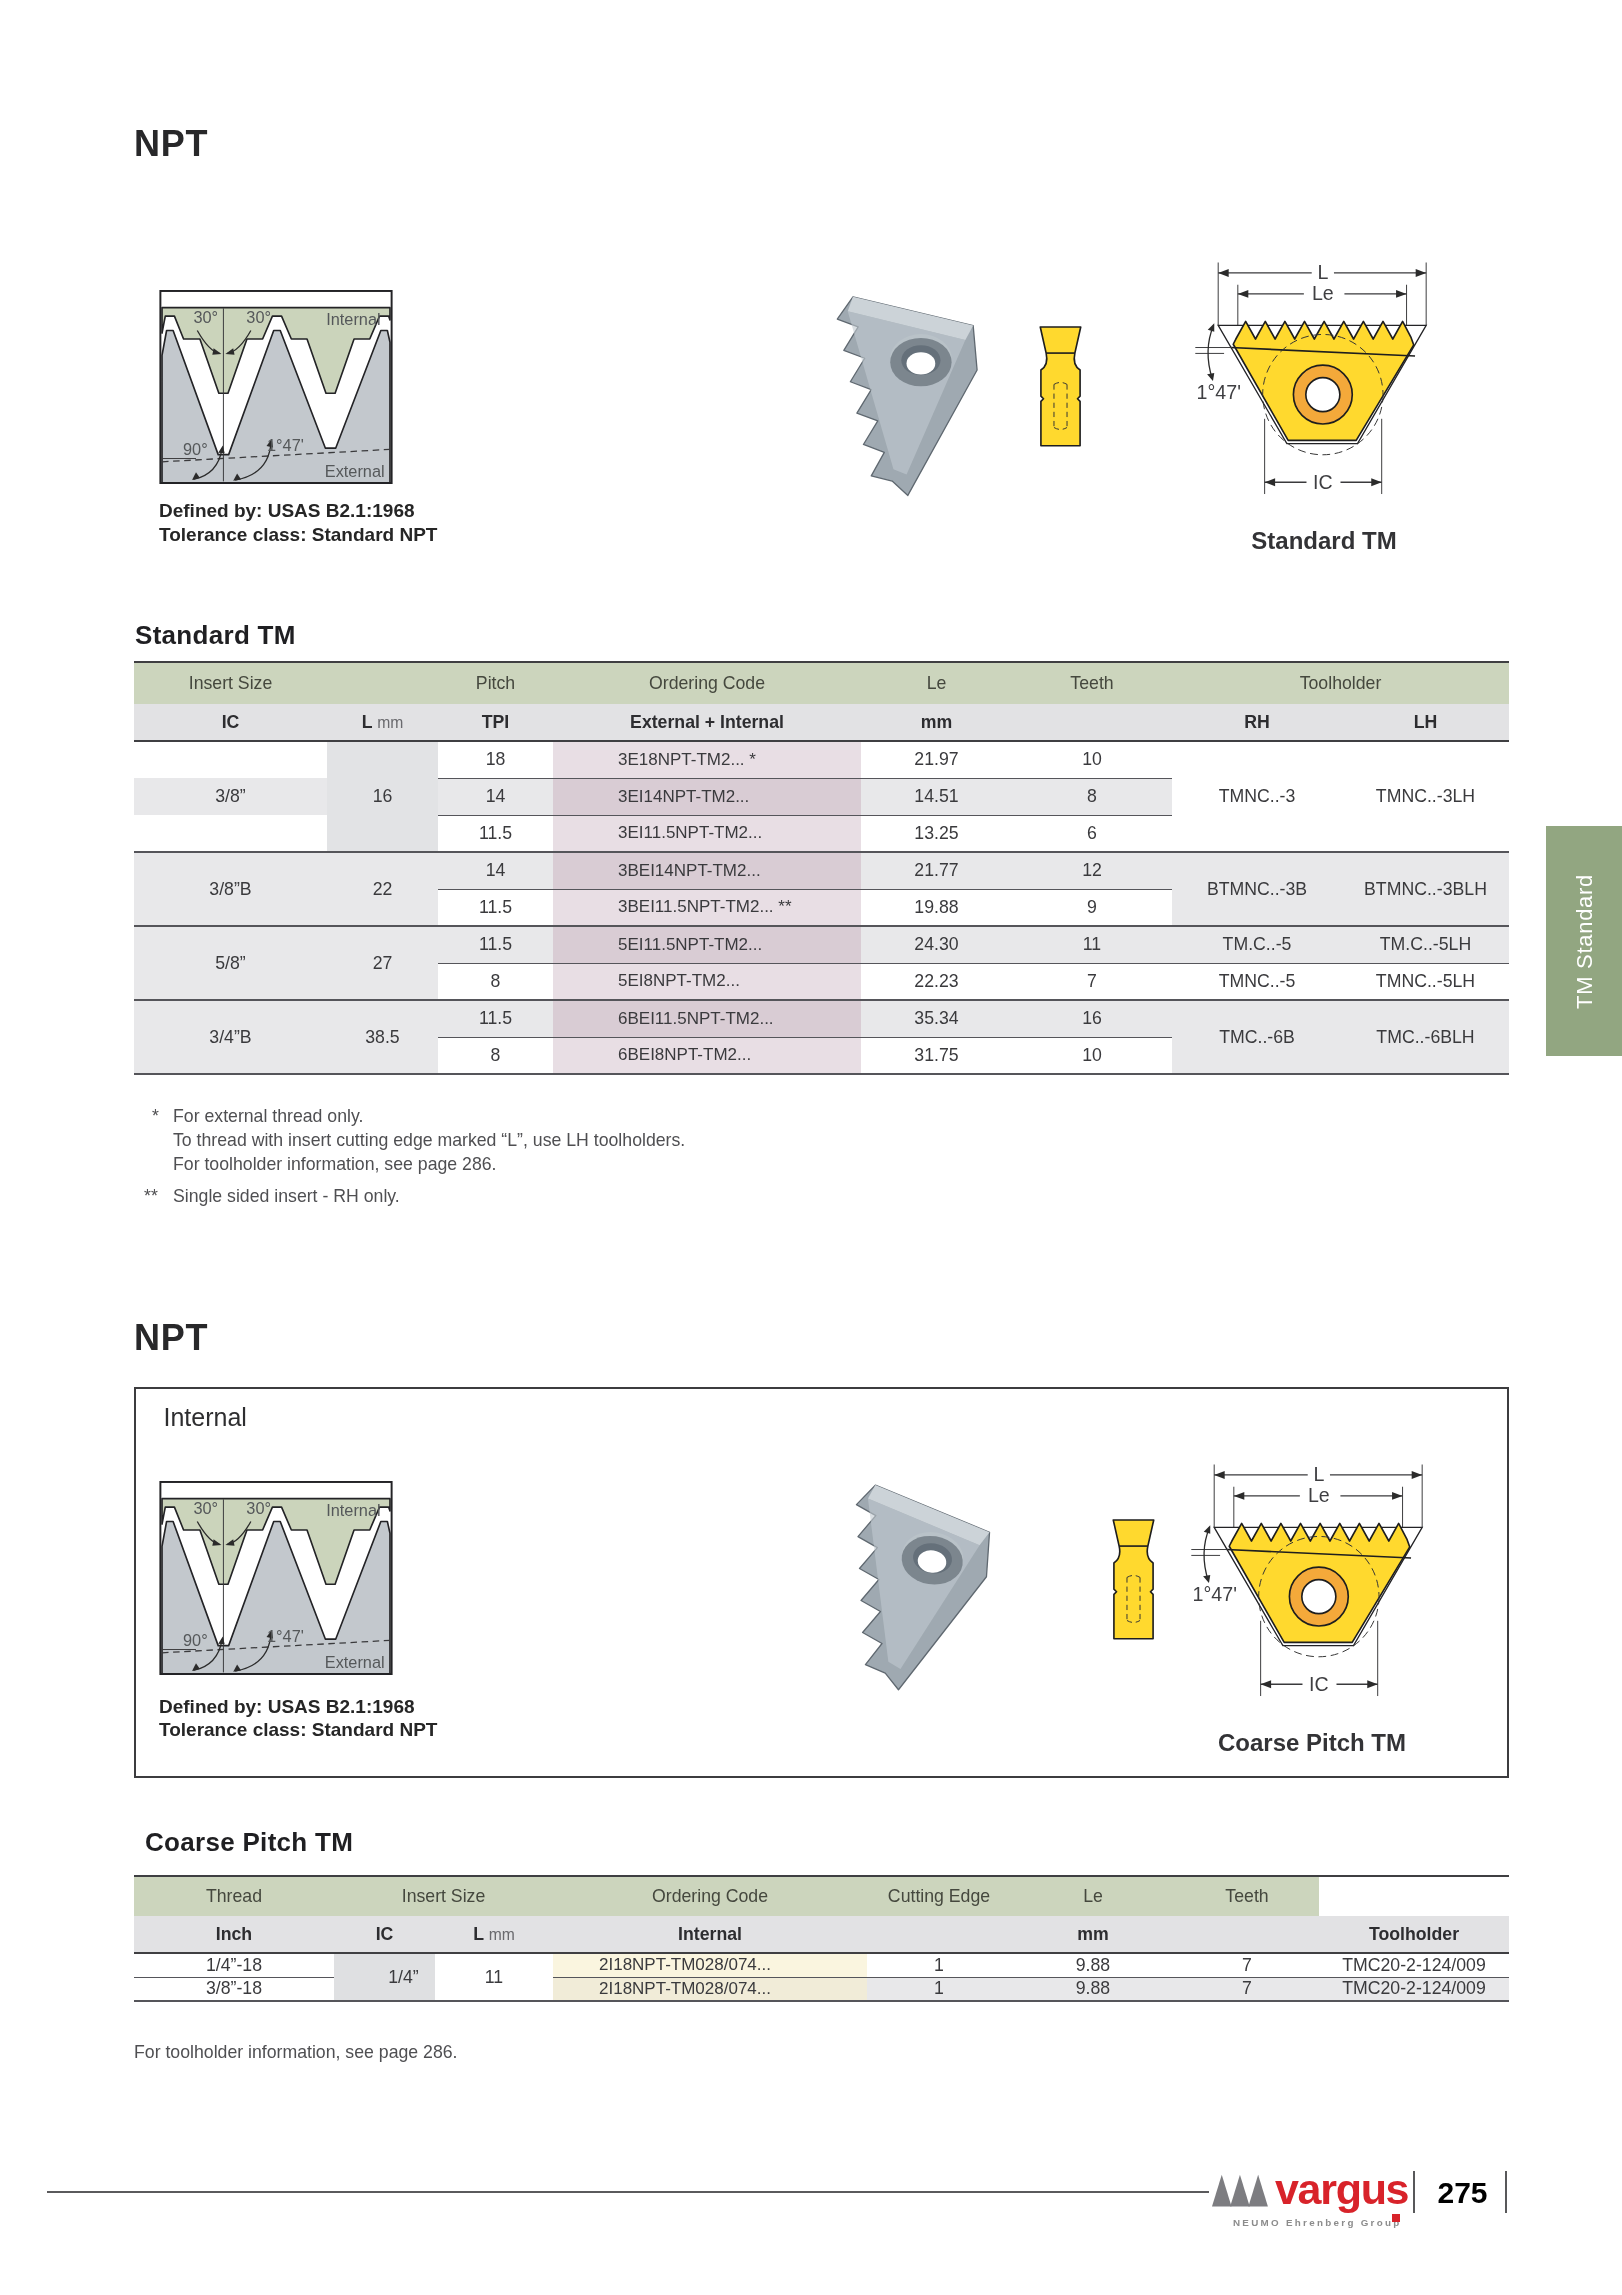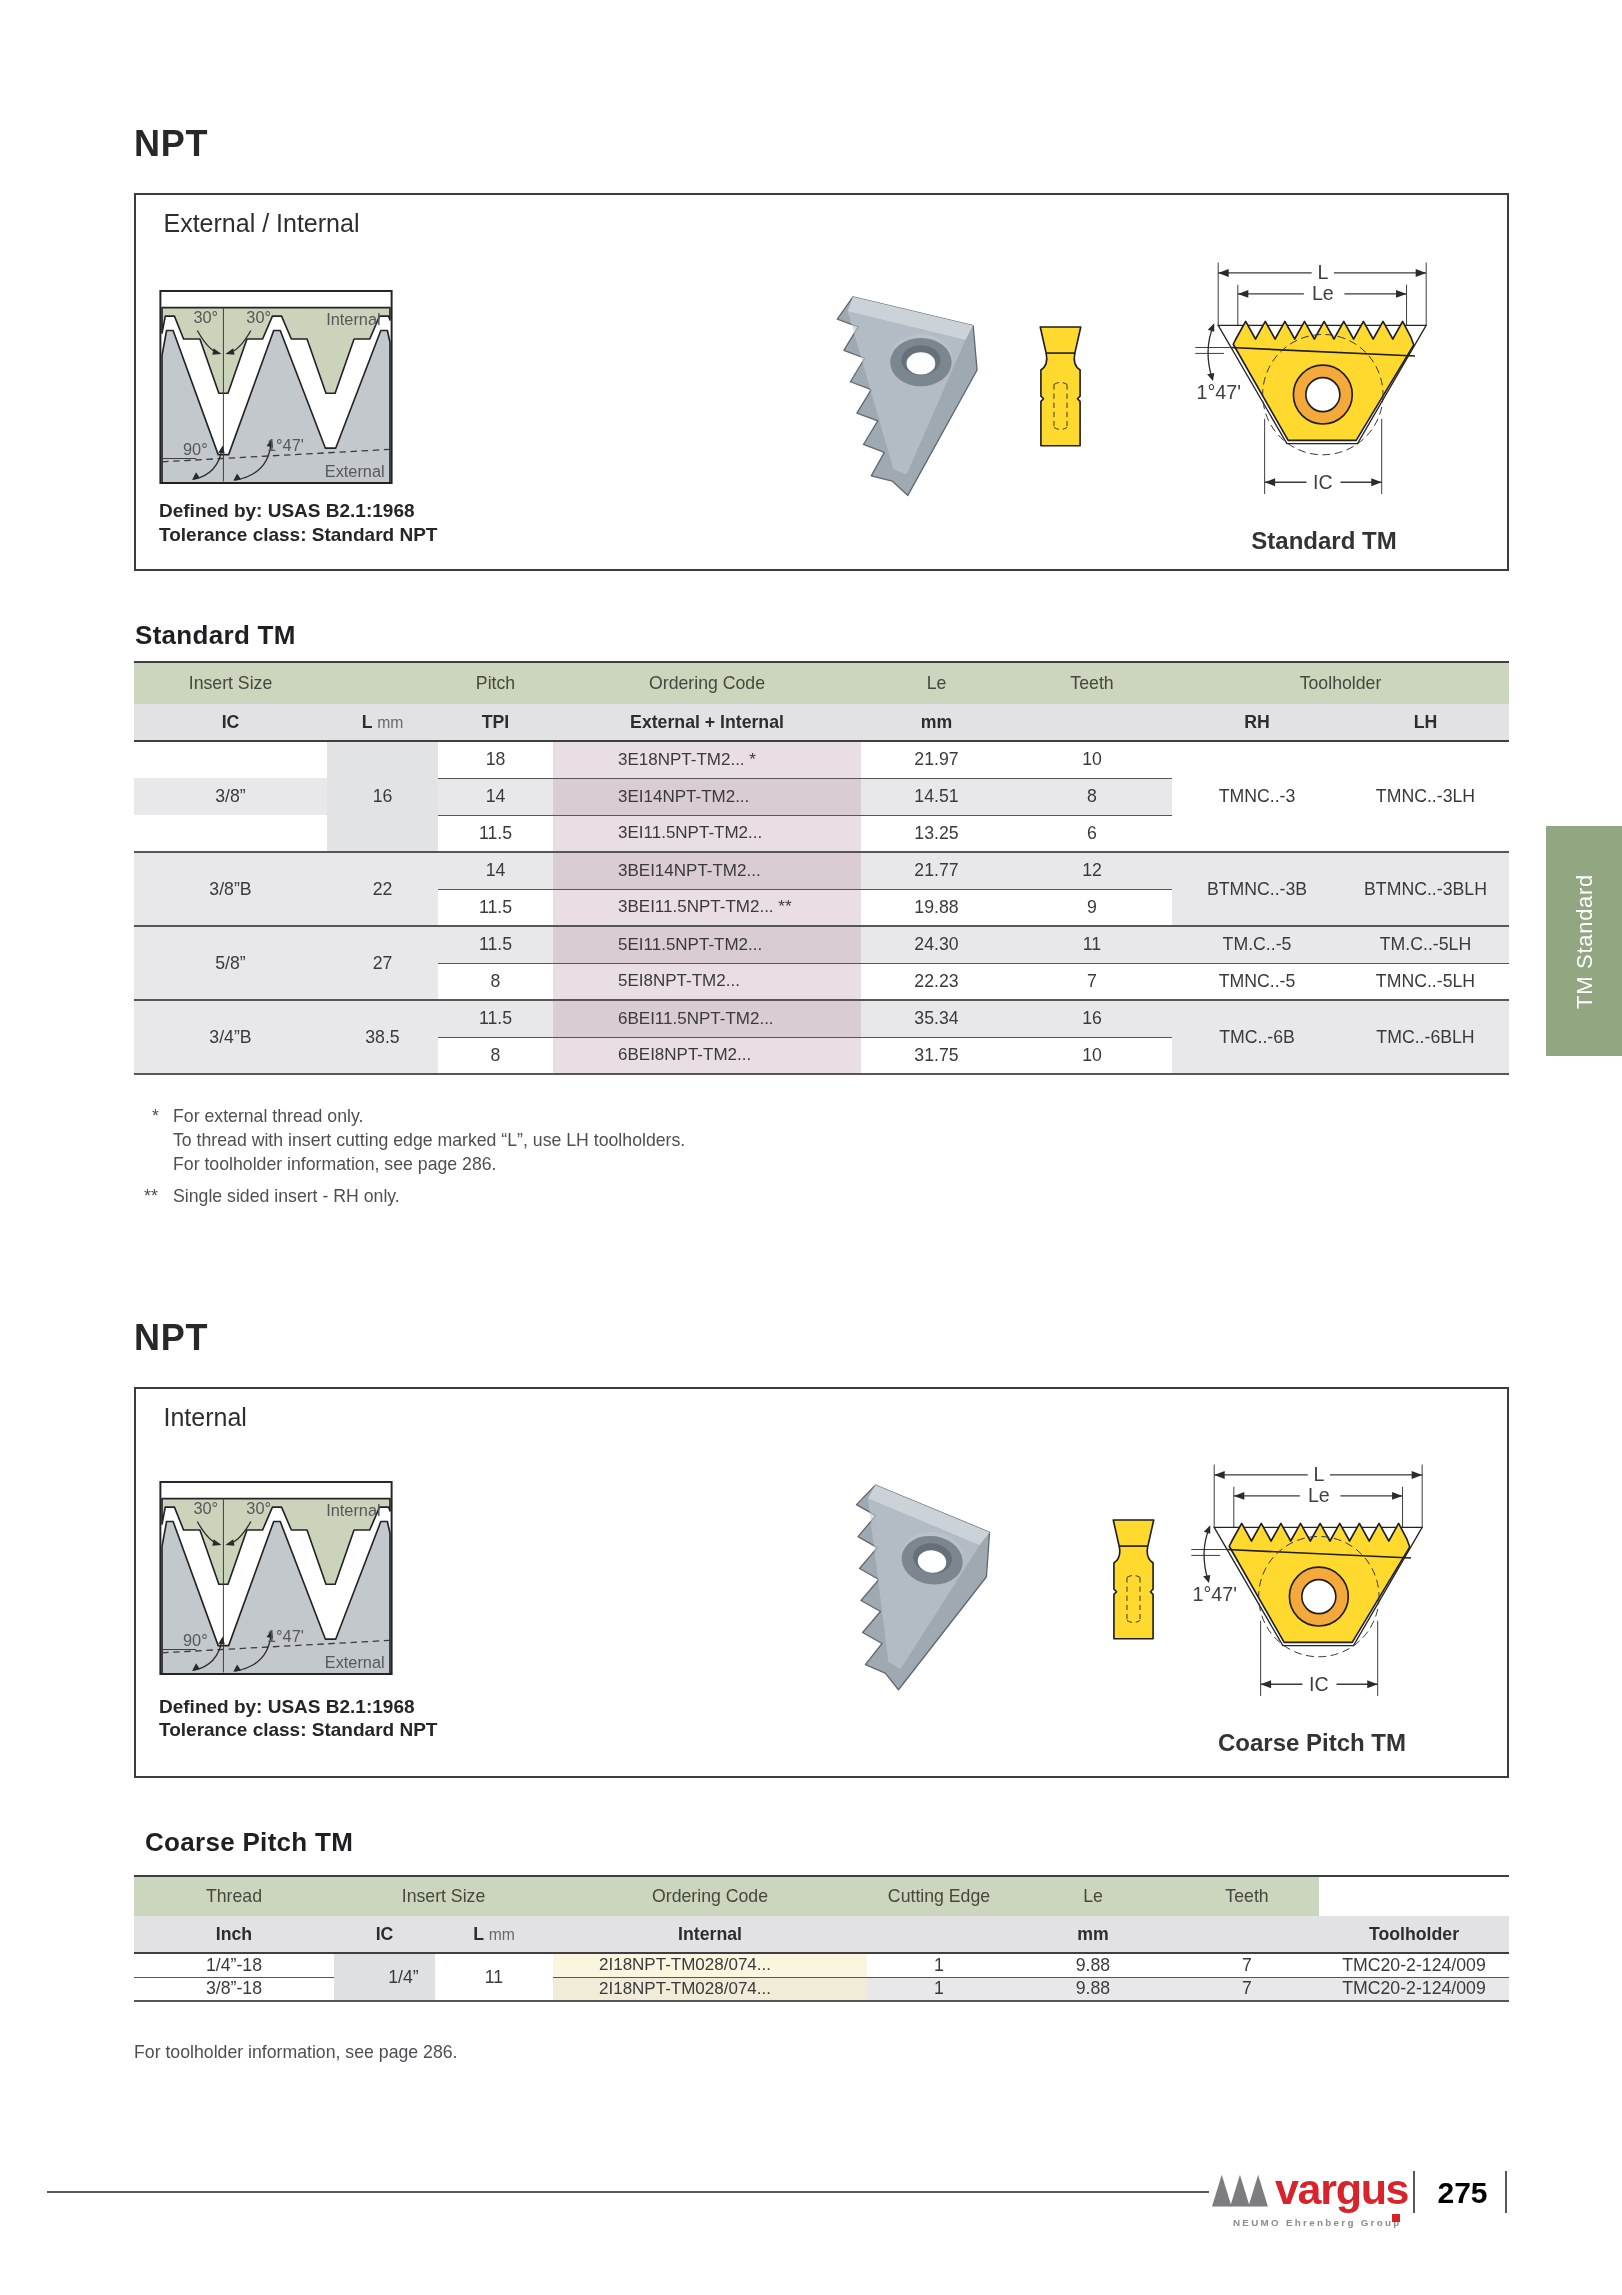--- a/index.html
+++ b/index.html
@@ -76,23 +76,20 @@
   .tri{fill:#7d7d81;}
   .redsq{background:#d8232a;}
 </style>
 </head>
 <body>
 
 <div class="page">
 
   <div class="abs h-npt" style="left:134px;top:123px;">NPT</div>
 
-  <div class="abs box" style="left:134px;top:193px;width:1371px;height:374px;">
-    <div class="abs box-title" style="left:27.5px;top:14.4px;">External / Internal</div>
-  </div>
 
   <svg class="abs pfd" style="left:159px;top:290px;" width="234" height="194" viewBox="0 0 357 297">
     <rect class="pfr" x="1.5" y="1.5" width="354" height="294"></rect>
     <path class="pin" d="M4 27H353V46L351 40H337L322 75H298L269 158H255L226 75H202L187 40H173L158 75H134L105 158H91L62 75H37L23 40H9L4 66Z"></path>
     <path class="pex" d="M4 295V100L11 62H21L90 252H106L175 62H185L254 242H270L339 62H349L353 80V295Z"></path>
     <line class="thin" x1="98" y1="28" x2="98" y2="293"></line>
     <line class="thin" x1="4" y1="258" x2="56" y2="258"></line>
     <path class="dash" d="M4 263L353 244"></path>
     <path class="arc" d="M58 62Q76 94 92 97"></path>
       <path class="ah" d="M95 98L83 89L81 99Z"></path>

